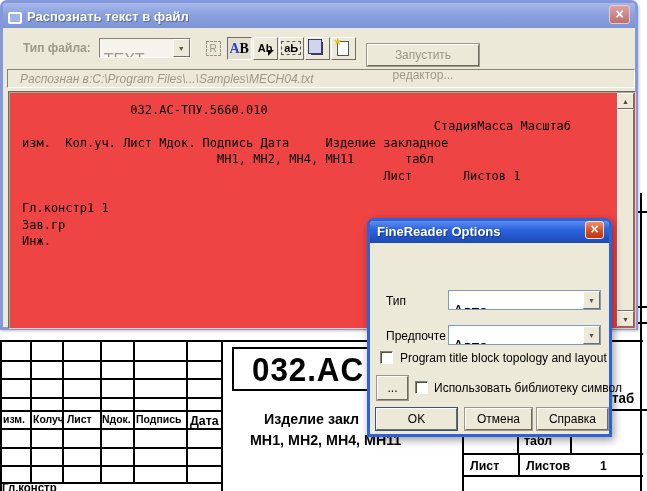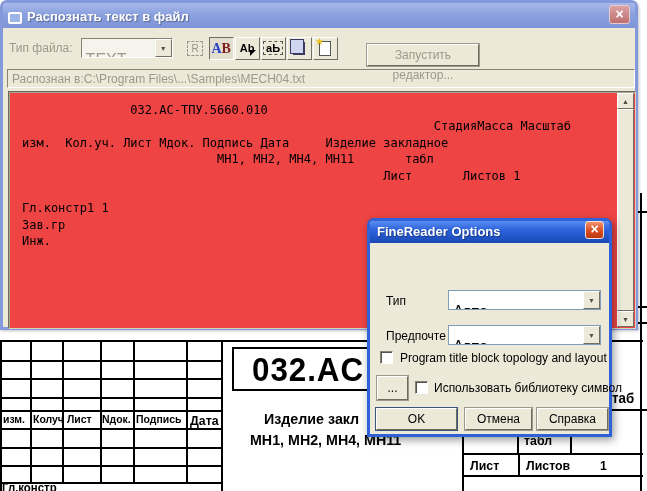--- a/index.html
+++ b/index.html
@@ -29,55 +29,55 @@
   
   #mainwin { left:0; top:2; width:638px; height:330px; z-index:10;
              background:#ece9d8; border:3px solid #8399dc; box-shadow:1px 1px 3px rgba(0,0,0,.25); }
   #mainwin .titlebar { background:linear-gradient(180deg,#a8b8ea 0%,#8ba1df 45%,#7d95d8 100%); }
   #mainwin .closebtn { background:linear-gradient(180deg,#dda3a3 0%,#bd6f6f 100%);
                        border-color:#e8cccc; }
   .disabled-text { color:#9d998a; }
 
   .toolbar { position:absolute; left:0; top:28px; width:100%; height:34px;
              display:flex; align-items:center; }
-  .tb-label { font-size:12px; margin-left:6px; }
+  .tb-label { font-size:12px; margin-left:20px;font-weight:bold; }
   .combo { display:flex; height:20px; border:1px solid; border-color:#878372 #fff #fff #878372;
            background:#f4f3ec; }
   .combo .val { font-size:16px; padding:12px 4px 0 4px; flex:1 1 auto; white-space:nowrap; overflow:hidden; }
   .combo .drop { width:17px; background:#ece9d8; border:1px solid;
                  border-color:#fff #716f64 #716f64 #fff; font-size:7px; color:#55534a;
                  text-align:center; line-height:17px; }
   #filetype-combo { width:92px; margin-left:8px; }
   .iconrow { display:flex; margin-left:10px; gap:1px; }
   .tbtn { width:25px; height:23px; background:#ece9d8; border:1px solid;
           border-color:#fff #716f64 #716f64 #fff; display:flex; align-items:center;
           justify-content:center; position:relative; }
   .tbtn.flat { border-color:transparent; }
   .tbtn.pressed { border-color:#716f64 #fff #fff #716f64; background:#e2dfcf; }
   .dash-box { border:1px dashed #9a9687; font-size:10px; color:#9a9687;
               padding:0 3px; line-height:13px; }
   .ab-glyph { font-family:"Liberation Serif", serif; font-weight:bold; font-size:14px;
-              line-height:15px; display:block; color:#7f1d1d; }
+              line-height:15px; display:block; color:#000000; }
   .ab-glyph::first-letter { color:#2743c8; }
   .small-glyph { font-size:11px; font-weight:bold; line-height:12px; }
   .dash-under { border:1px dashed #555; padding:0 2px; }
   .cursor-tri { position:absolute; right:3px; bottom:3px; width:0; height:0;
                 border-left:6px solid #000; border-bottom:6px solid transparent; }
   .pages-ico { position:relative; width:12px; height:13px; background:#fff; border:1px solid #3a3a62; }
   .pages-ico::before { content:""; position:absolute; left:-4px; top:-4px; width:12px;
                        height:13px; background:#cfd4ef; border:1px solid #3a3a62; }
   .newdoc-ico { position:relative; width:12px; height:15px; background:#fff; border:1px solid #555; }
   .newdoc-star { position:absolute; left:-5px; top:-6px; color:#e8c014; font-size:10px; }
   .push-btn { background:#ece9d8; border:1px solid; border-color:#fff #6e6b5e #6e6b5e #fff;
               box-shadow:0 0 0 1px #9d998a; font-size:12px; text-align:center; }
   #runeditor-btn { position:absolute; left:364px; top:41px; width:112px; height:22px;
                    line-height:20px; }
   #statusbar { position:absolute; left:4px; top:66px; width:628px; height:19px;
                border:1px solid; border-color:#878372 #fff #fff #878372;
-               font-size:12px; padding:2px 0 0 4px; white-space:nowrap; overflow:hidden; }
+               font-size:12px; padding:2px 0 0 12px; white-space:nowrap; overflow:hidden;font-style:italic; }
 
   #textarea { position:absolute; left:5px; top:88px; width:628px; height:238px;
               background:#ef4444; border:1px solid; border-color:#6e6b5e #d5d2c2 #d5d2c2 #6e6b5e;
               box-shadow:inset 1px 1px 0 #a9a697; }
   #editor-pre { position:absolute; left:0; top:0; right:18px; bottom:0;
                 font-family:"DejaVu Sans Mono", monospace; font-size:12px;
                 line-height:16.4px; white-space:pre; padding:10px 0 0 13px; color:#000;
                 overflow:hidden; }
   .vscroll { position:absolute; top:1px; right:1px; width:17px; bottom:1px;
              background:#f3f1e6; }

